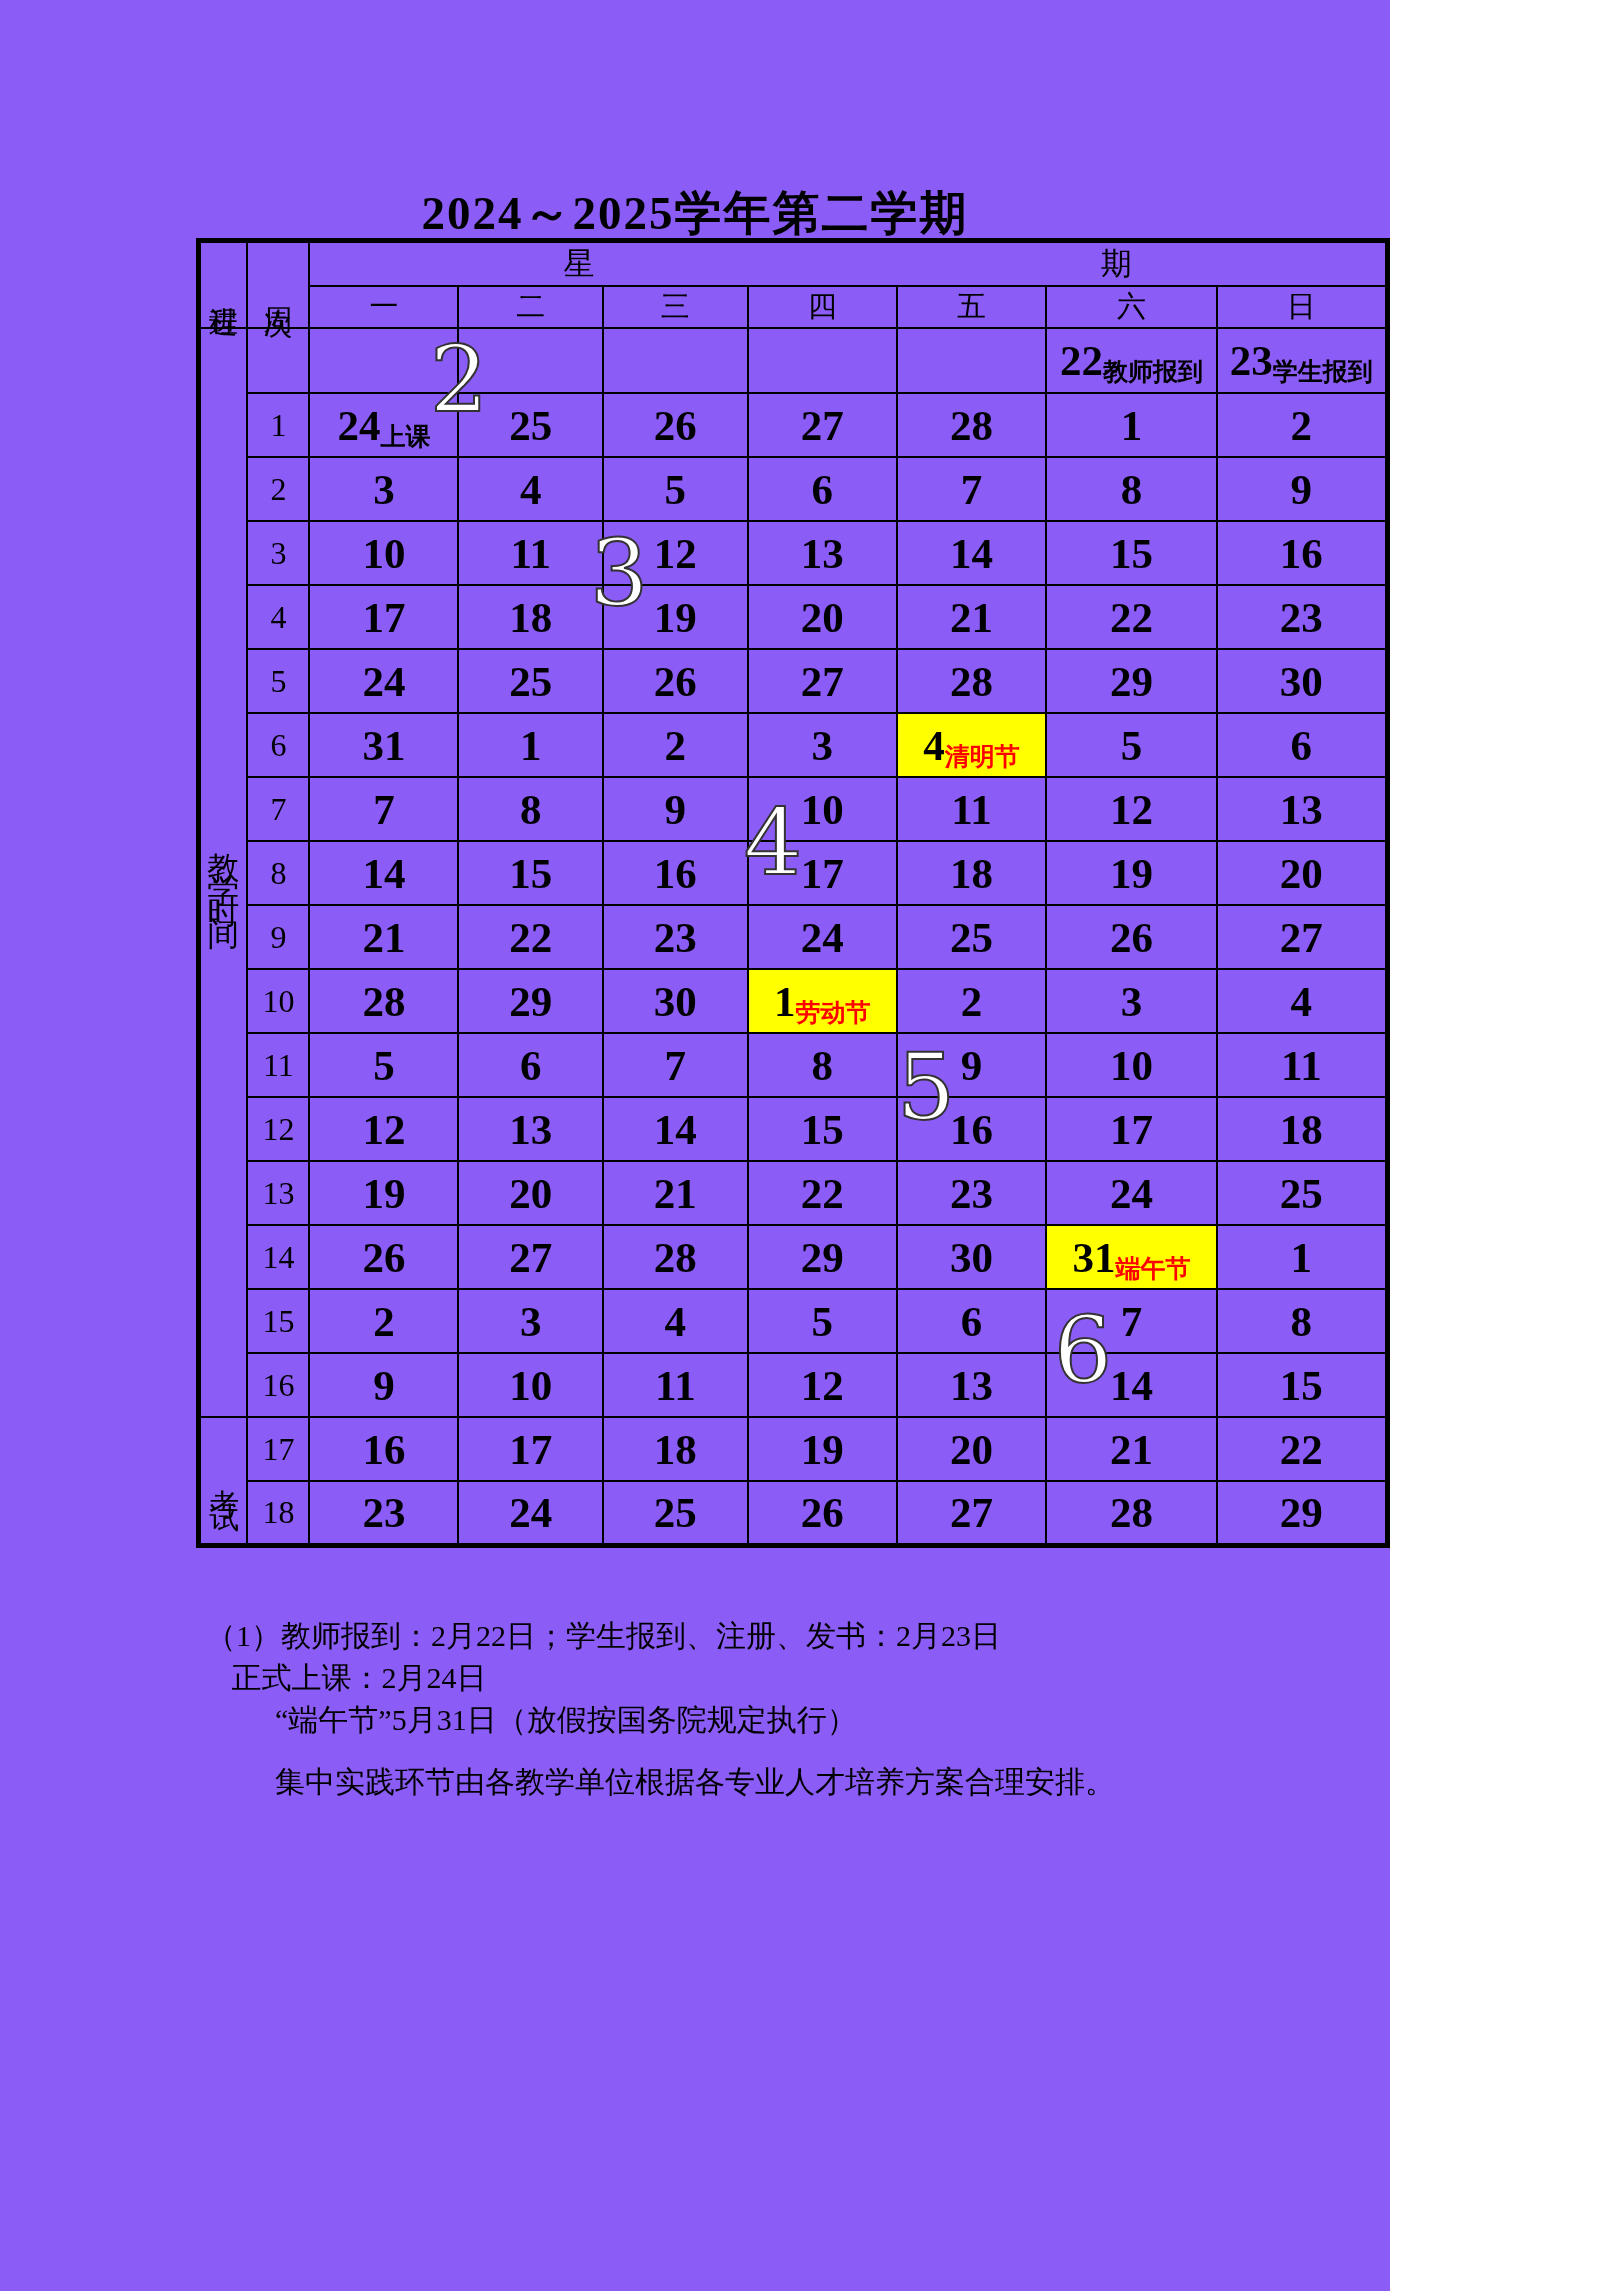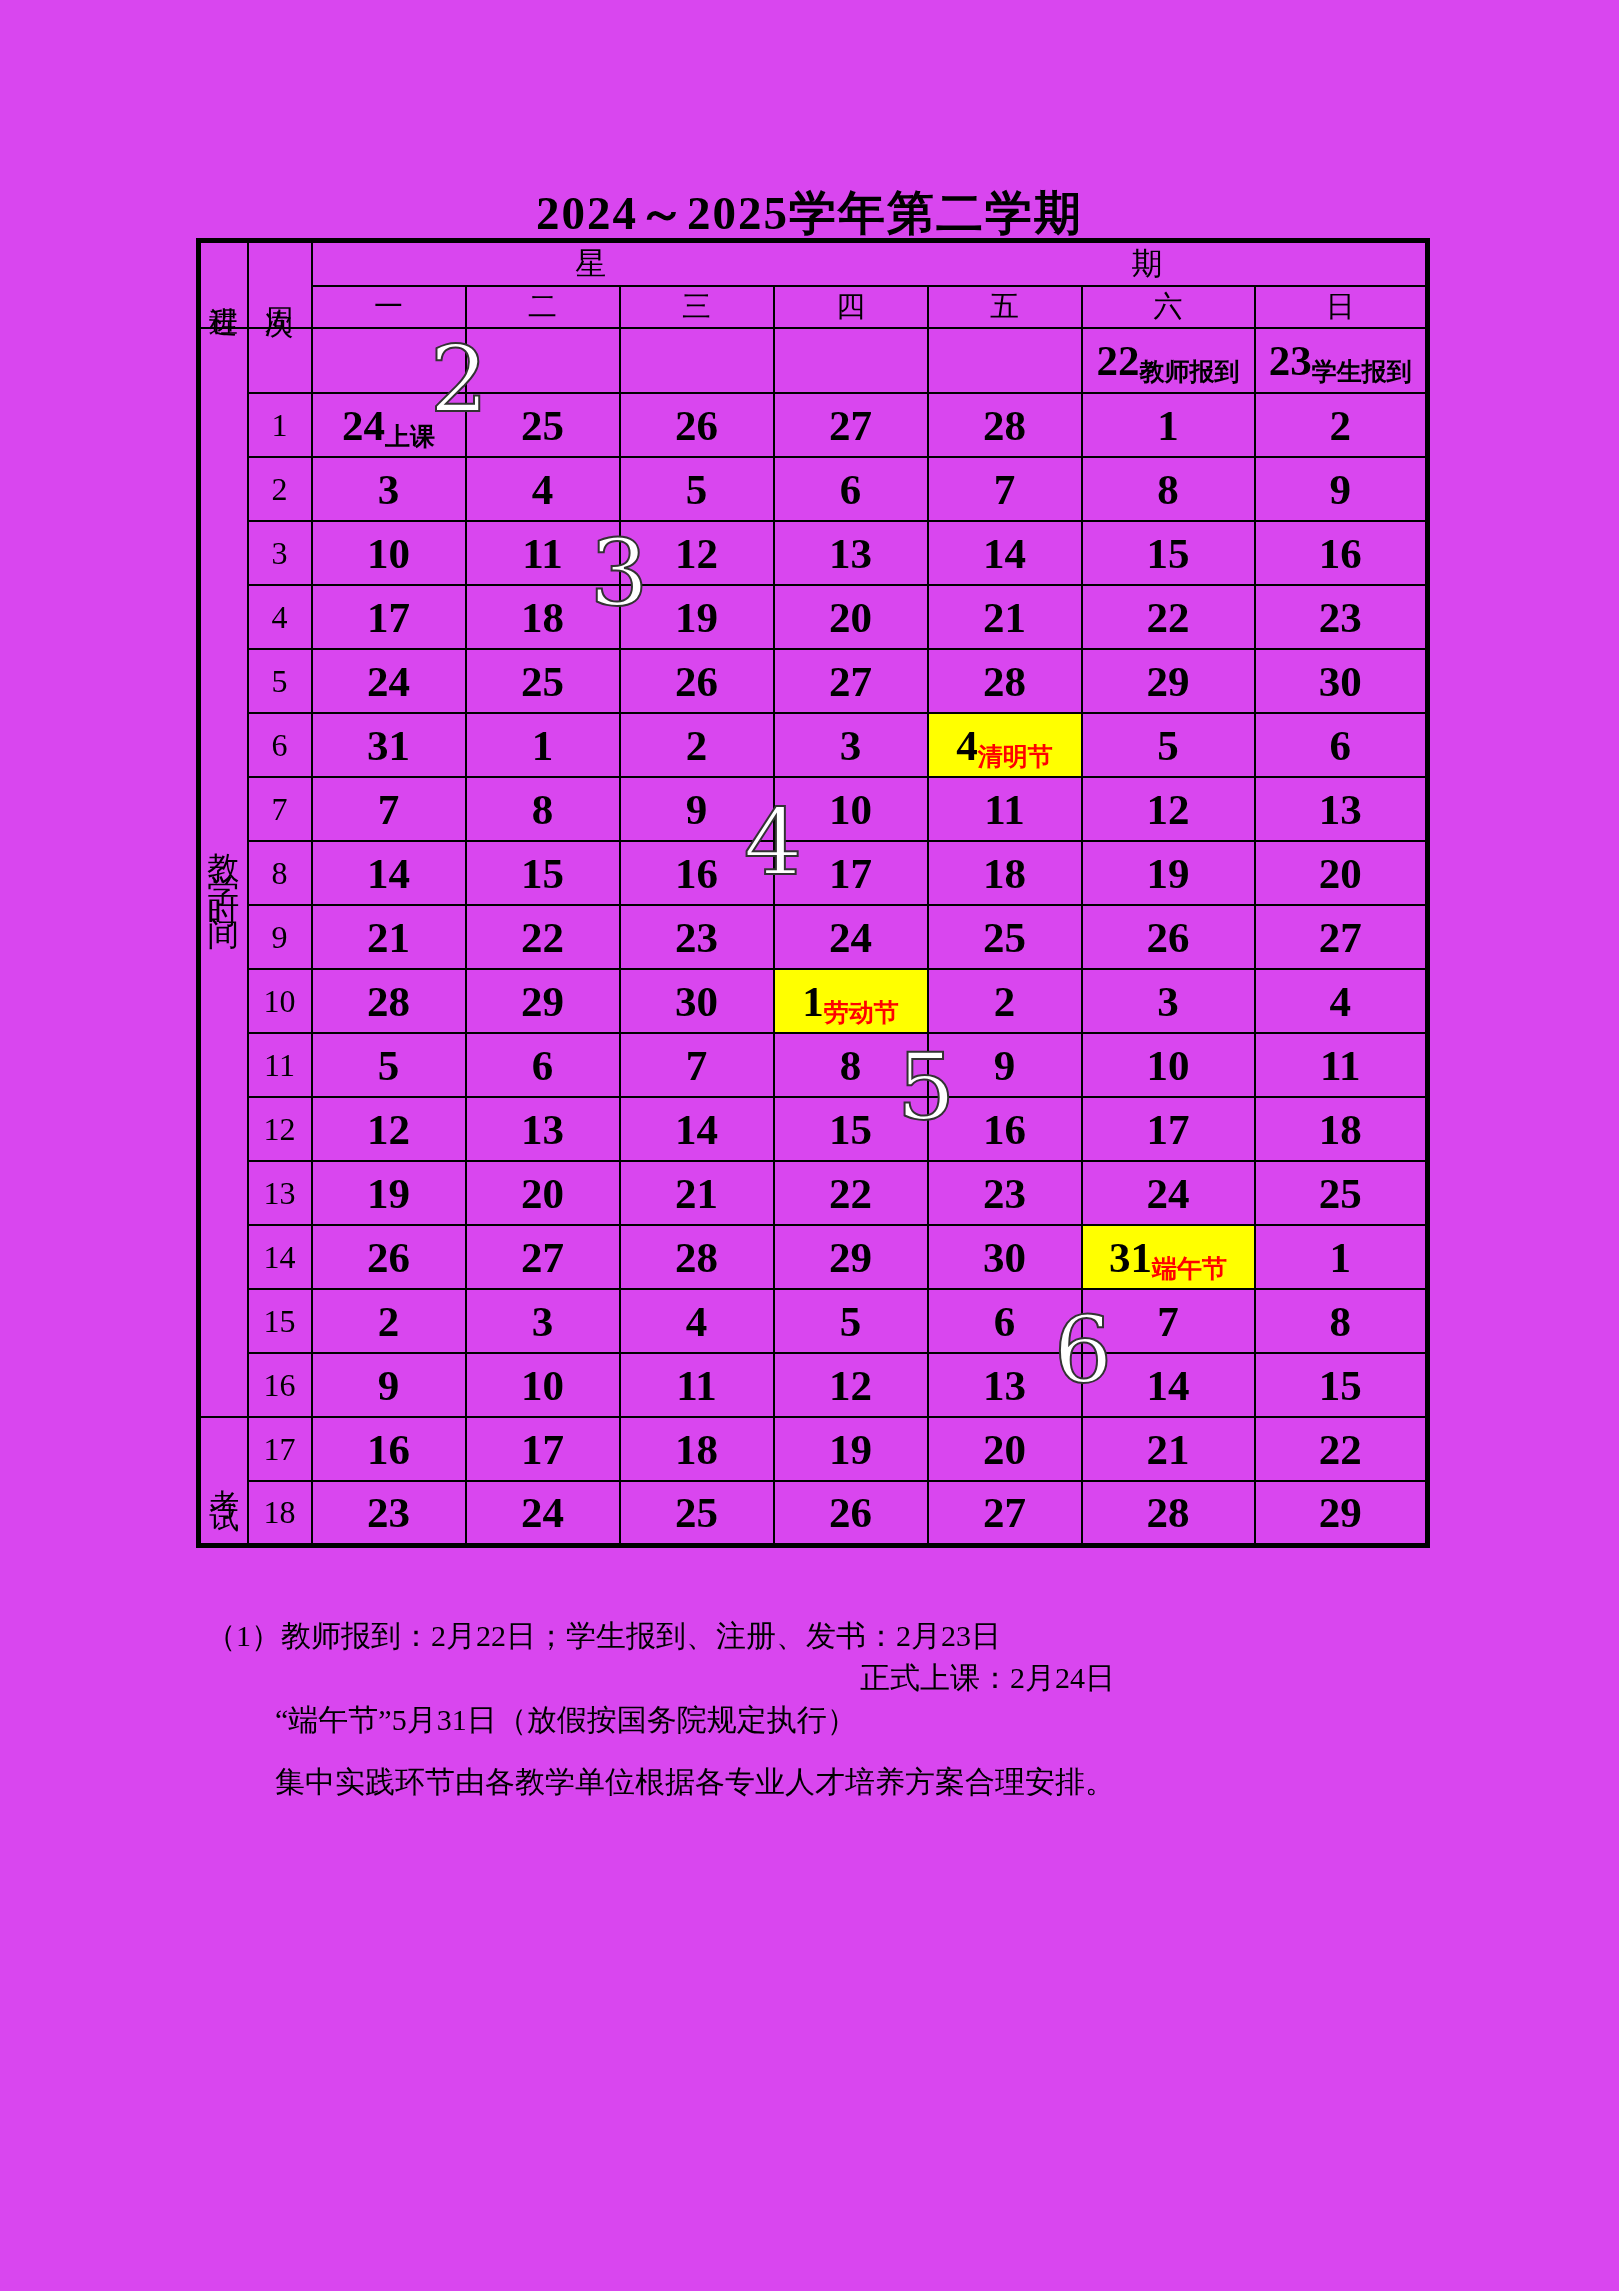--- a/index.html
+++ b/index.html
@@ -1,16 +1,16 @@
 <!DOCTYPE html>
 <html style="--hl: #ffff00; --holiday: #ff0000;"><head>
 <meta charset="utf-8">
 <style>
   html,body{margin:0;padding:0;background:#fff;}
-  .page{position:relative;width:1619px;height:2292px;background:#d946ef;color:#000;
+  .page{position:relative;width:1390px;height:2292px;background:#8b5cf6;color:#000;
         font-family:"Liberation Serif","DejaVu Serif",serif;overflow:hidden;}
 
   
   .title{position:absolute;top:151px;left:0;width:100%;text-align:center;
          font-size:47px;font-weight:700;letter-spacing:2px;}
 
   
   table.cal{position:absolute;left:196px;top:238px;border-collapse:collapse;
             table-layout:fixed;z-index:1;}
   .cal td{border:2.9px solid #000;text-align:center;vertical-align:middle;padding:0;}
@@ -45,21 +45,21 @@
   
   .wm{position:absolute;z-index:4;color:#fff;font-family:"DejaVu Serif",serif;
       font-size:92px;line-height:1;-webkit-text-stroke:2px #333;
       transform:translate(-50%,-54%);pointer-events:none;}
 
   
   .fheading{position:absolute;top:1568px;left:0;width:100%;text-align:center;
             font-size:31px;letter-spacing:11.8px;}
   .flines{position:absolute;left:206px;top:1615px;font-size:30px;line-height:42px;
           white-space:nowrap;}
-  .fline.ind1{padding-left:25.5px;text-align:right;}
+  .fline.ind1{padding-left:25.5px;}
   .fline.ind2{padding-left:69px;}
   .fline.ind3{padding-left:69px;margin-top:20px;}
 </style>
 </head>
 <body>
 
 <div class="page">
 
   <h1 class="title">2024～2025学年第二学期</h1>
 

